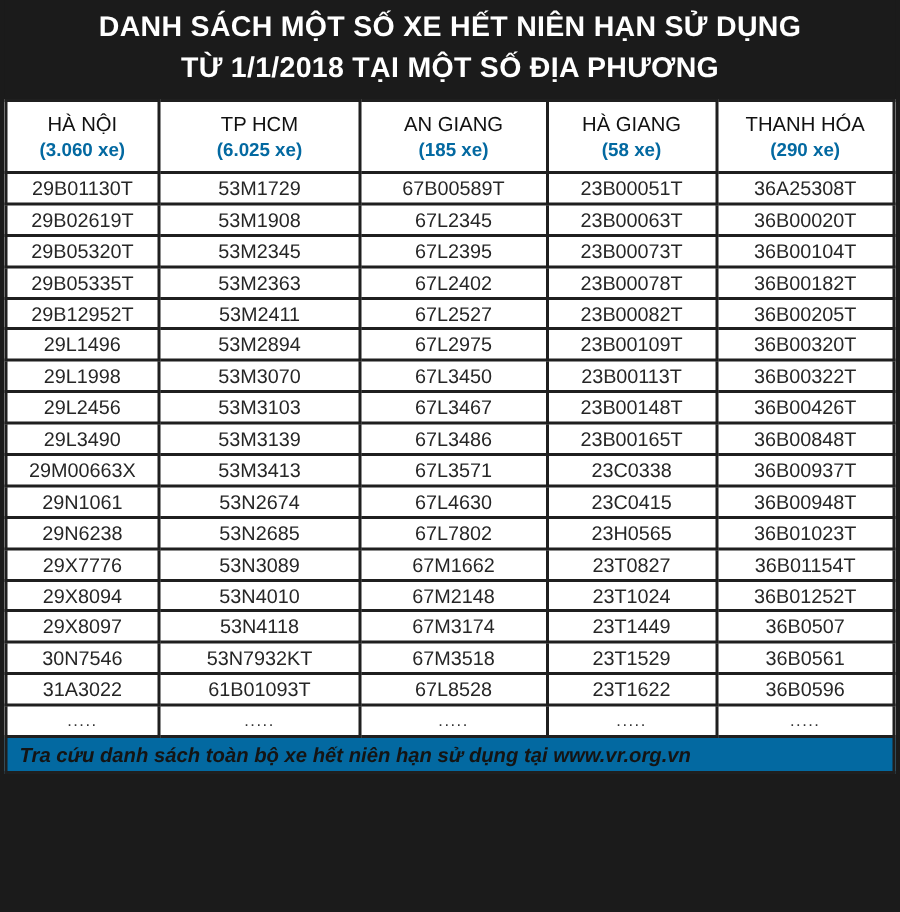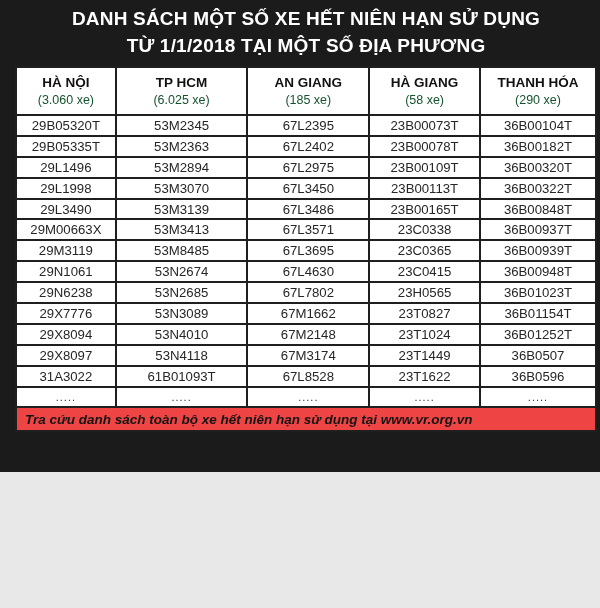--- a/index.html
+++ b/index.html
@@ -1,22 +1,22 @@
 <!DOCTYPE html>
 <html><head>
 <meta charset="utf-8">
 <style>
   html, body { margin: 0; padding: 0; background: #e8e8e8; }
   .page {
     position: relative;
     width: 600px;
-    height: 472px;
+    height: 608px;
     box-sizing: border-box;
     background: #1b1b1b;
-    padding: 0 3px 6px 15px;
+    padding: 0 3px 6px 3px;
     font-family: "Liberation Sans", sans-serif;
     overflow: hidden;
   }
   .title-block {
     height: 66px;
     background: #1b1b1b;
     color: #ffffff;
     display: flex;
     flex-direction: column;
     align-items: center;
@@ -38,46 +38,46 @@
     border: 2px solid #1f1f1f;
     text-align: center;
     vertical-align: middle;
     padding: 0;
   }
   table.plates th {
     height: 46px;
     color: #111;
   }
   .col-name {
-    font-weight: bold;
+    font-weight: normal;
     font-size: 13.5px;
     line-height: 1.35;
   }
   .col-count {
-    font-weight: normal;
+    font-weight: bold;
     font-size: 12.5px;
     line-height: 1.3;
-    color: #14532d;
+    color: #0369a1;
   }
   table.plates td {
     height: 18.9px;
     font-size: 13.2px;
     color: #262626;
     white-space: nowrap;
     overflow: hidden;
   }
   table.plates td.dots-cell {
     font-size: 11px;
     letter-spacing: 1px;
     color: #333;
   }
   .footer-note {
     box-sizing: border-box;
     height: 24px;
-    background: #ef4444;
+    background: #0369a1;
     border: 2px solid #1f1f1f;
     border-top: 0;
     display: flex;
     align-items: center;
     padding-left: 8px;
     font-size: 13.5px;
     font-weight: bold;
     font-style: italic;
     color: #141414;
   }
@@ -118,69 +118,90 @@
               <div class="col-count">(58 xe)</div>
             </th>
             <th>
               <div class="col-name">THANH HÓA</div>
               <div class="col-count">(290 xe)</div>
             </th>
           </tr>
       </thead>
       <tbody>
           <tr>
+            <td>29B01130T</td>
+            <td>53M1729</td>
+            <td>67B00589T</td>
+            <td>23B00051T</td>
+            <td>36A25308T</td>
+          </tr>
+          <tr>
+            <td>29B02619T</td>
+            <td>53M1908</td>
+            <td>67L2345</td>
+            <td>23B00063T</td>
+            <td>36B00020T</td>
+          </tr>
+          <tr>
             <td>29B05320T</td>
             <td>53M2345</td>
             <td>67L2395</td>
             <td>23B00073T</td>
             <td>36B00104T</td>
           </tr>
           <tr>
             <td>29B05335T</td>
             <td>53M2363</td>
             <td>67L2402</td>
             <td>23B00078T</td>
             <td>36B00182T</td>
           </tr>
           <tr>
+            <td>29B12952T</td>
+            <td>53M2411</td>
+            <td>67L2527</td>
+            <td>23B00082T</td>
+            <td>36B00205T</td>
+          </tr>
+          <tr>
             <td>29L1496</td>
             <td>53M2894</td>
             <td>67L2975</td>
             <td>23B00109T</td>
             <td>36B00320T</td>
           </tr>
           <tr>
             <td>29L1998</td>
             <td>53M3070</td>
             <td>67L3450</td>
             <td>23B00113T</td>
             <td>36B00322T</td>
           </tr>
           <tr>
+            <td>29L2456</td>
+            <td>53M3103</td>
+            <td>67L3467</td>
+            <td>23B00148T</td>
+            <td>36B00426T</td>
+          </tr>
+          <tr>
             <td>29L3490</td>
             <td>53M3139</td>
             <td>67L3486</td>
             <td>23B00165T</td>
             <td>36B00848T</td>
           </tr>
           <tr>
             <td>29M00663X</td>
             <td>53M3413</td>
             <td>67L3571</td>
             <td>23C0338</td>
             <td>36B00937T</td>
           </tr>
           <tr>
-            <td>29M3119</td>
-            <td>53M8485</td>
-            <td>67L3695</td>
-            <td>23C0365</td>
-            <td>36B00939T</td>
-          </tr>
-          <tr>
             <td>29N1061</td>
             <td>53N2674</td>
             <td>67L4630</td>
             <td>23C0415</td>
             <td>36B00948T</td>
           </tr>
           <tr>
             <td>29N6238</td>
             <td>53N2685</td>
             <td>67L7802</td>
@@ -200,20 +221,27 @@
             <td>67M2148</td>
             <td>23T1024</td>
             <td>36B01252T</td>
           </tr>
           <tr>
             <td>29X8097</td>
             <td>53N4118</td>
             <td>67M3174</td>
             <td>23T1449</td>
             <td>36B0507</td>
+          </tr>
+          <tr>
+            <td>30N7546</td>
+            <td>53N7932KT</td>
+            <td>67M3518</td>
+            <td>23T1529</td>
+            <td>36B0561</td>
           </tr>
           <tr>
             <td>31A3022</td>
             <td>61B01093T</td>
             <td>67L8528</td>
             <td>23T1622</td>
             <td>36B0596</td>
           </tr>
           <tr>
             <td class="dots-cell">.....</td>

